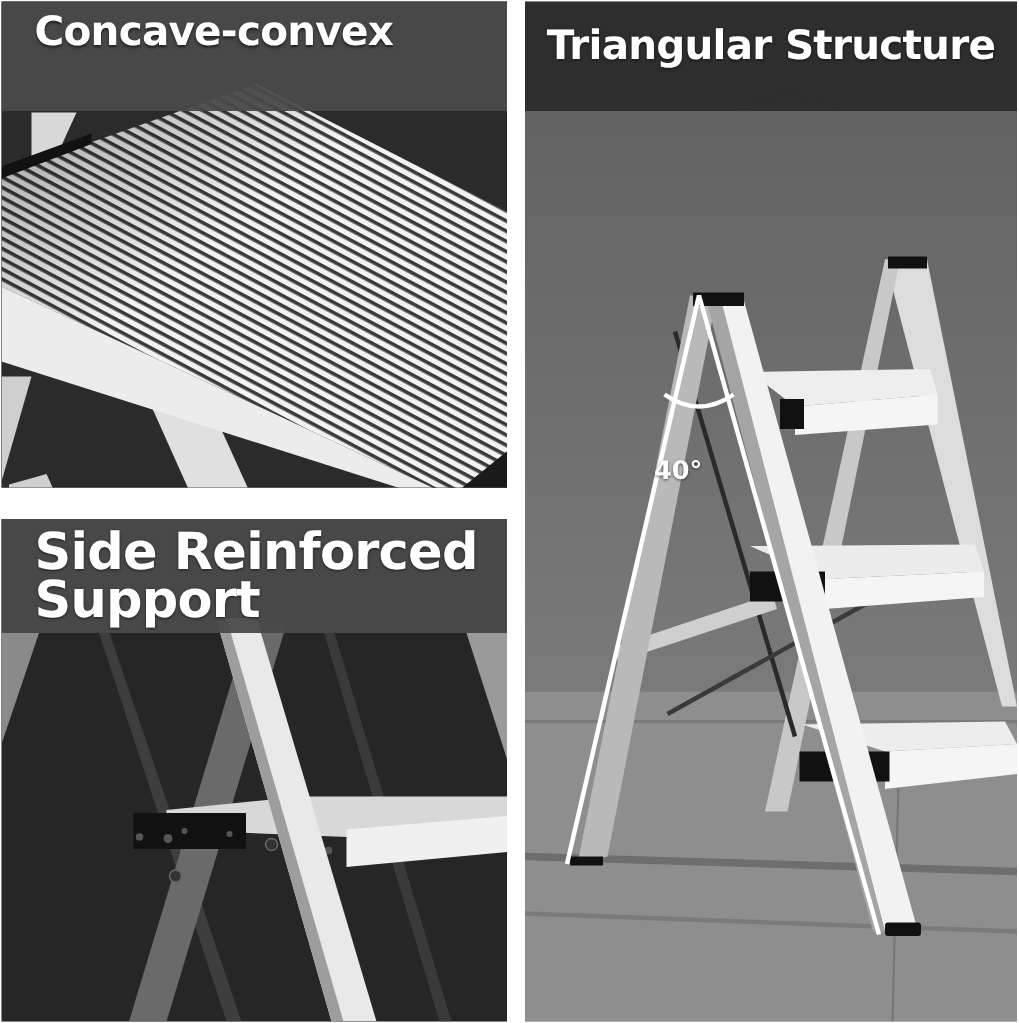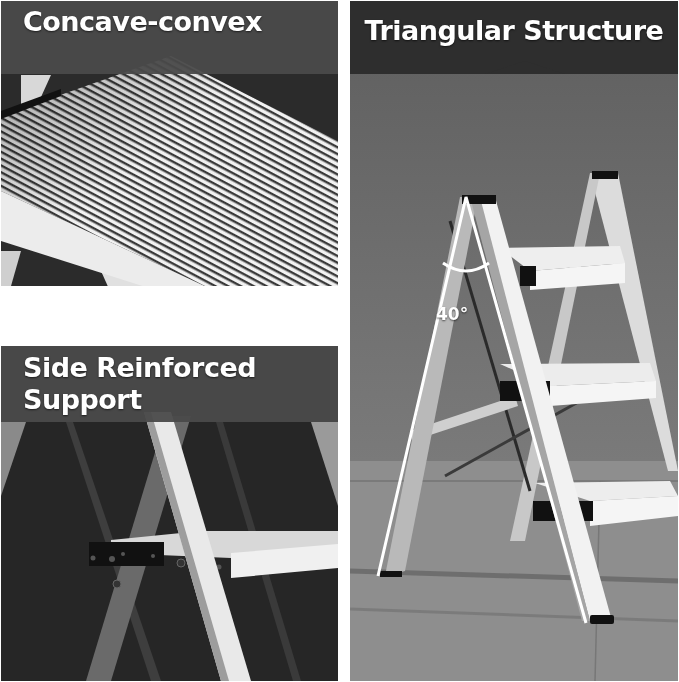--- a/index.html
+++ b/index.html
@@ -1,23 +1,23 @@
 <!DOCTYPE html>
 <html><head>
 <meta charset="utf-8">
 <style>
   html, body { margin:0; padding:0; background:#ffffff; }
   body { width:679px; height:682px; position:relative; overflow:hidden; font-family:"DejaVu Sans", sans-serif; }
   .panel { position:absolute; overflow:hidden; }
-  #p-tl { left:1px; top:1px; width:337px; height:285px; background:#000000; }
+  #p-tl { left:1px; top:1px; width:337px; height:324px; background:#000000; }
   #p-bl { left:1px; top:346px; width:337px; height:335px; background:#2a2a2a; }
   #p-r  { left:350px; top:1px; width:328px; height:680px; background:#6b6b6b; }
   .banner { position:absolute; left:0; top:0; right:0; color:#fff; font-weight:bold; text-shadow:0 1px 2px rgba(0,0,0,.6); letter-spacing:-0.5px; }
   #p-tl .banner { height:73px; background:rgba(74,74,74,0.95); font-size:27px; line-height:31px; padding:5px 0 0 22px; box-sizing:border-box; }
-  #p-bl .banner { height:76px; background:rgba(74,74,74,0.95); font-size:27px; line-height:32px; padding:6px 0 0 22px; box-sizing:border-box; }
+  #p-bl .banner { height:76px; background:rgba(74,74,74,0.95); font-size:34px; line-height:32px; padding:6px 0 0 22px; box-sizing:border-box; }
   #p-r .banner { height:73px; background:#2e2e2e; font-size:27px; text-align:center; line-height:60px; }
   svg { position:absolute; left:0; top:0; }
 </style>
 </head>
 <body>
 
 <div class="panel" id="p-tl">
   <svg width="337" height="337" viewBox="0 0 337 337">
     <defs>
       <pattern id="ribs" width="6" height="6" patternUnits="userSpaceOnUse" patternTransform="rotate(28)">

